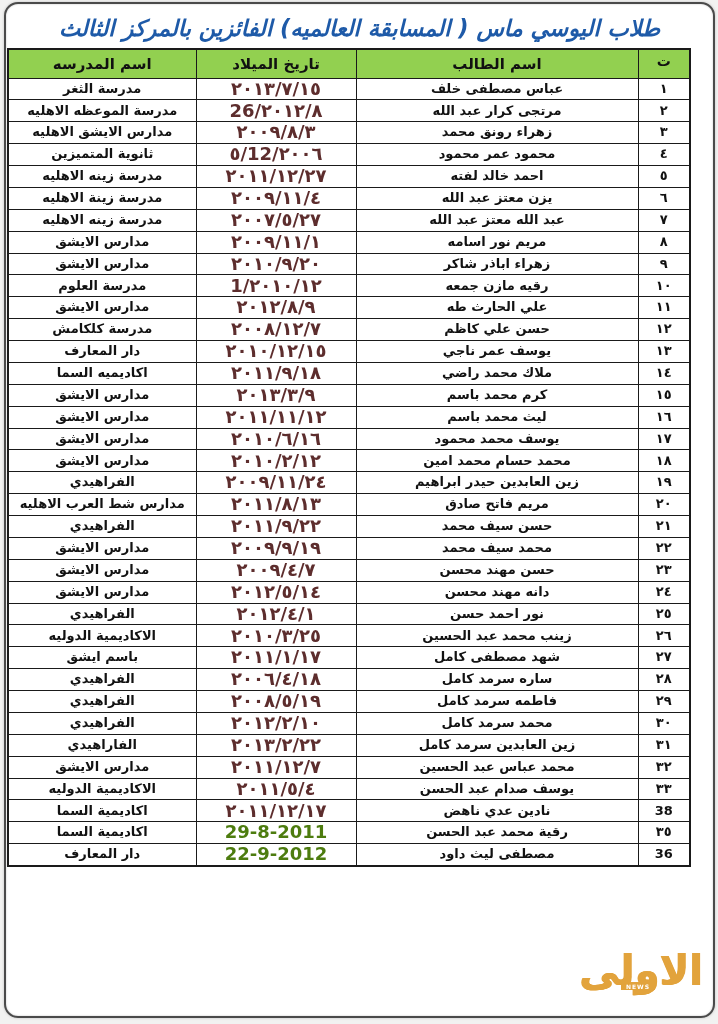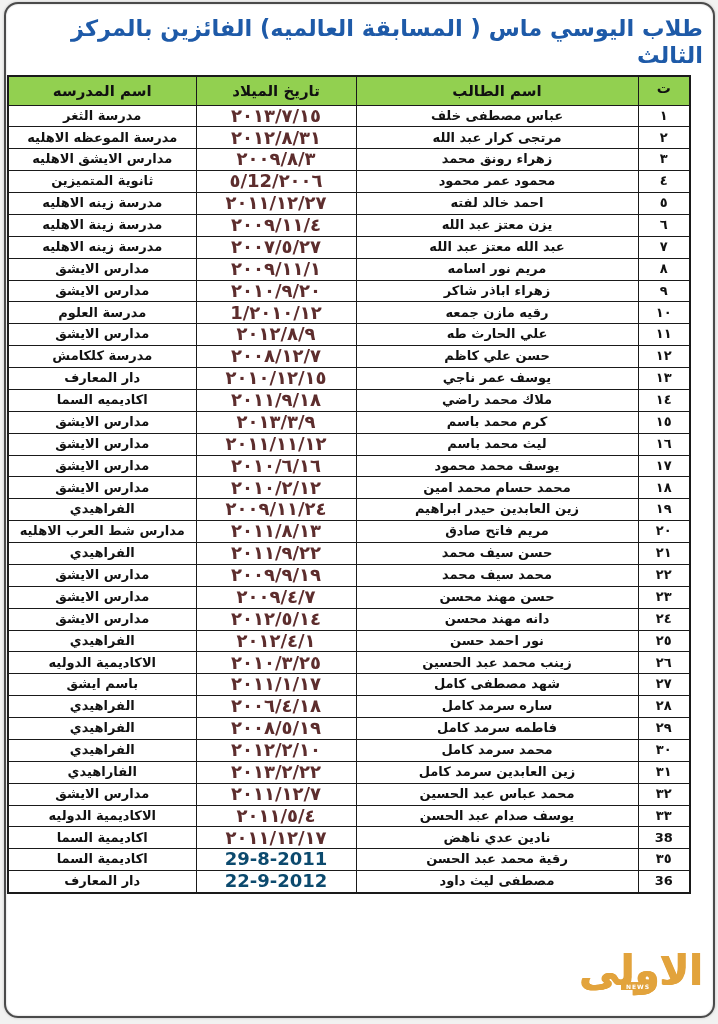--- a/index.html
+++ b/index.html
@@ -23,26 +23,27 @@
     left: 4px; top: 2px; right: 3px; bottom: 6px;
     background: #ffffff;
     border: 2.5px solid var(--frame-gray);
     border-radius: 14px;
     box-shadow: inset 0 0 2px rgba(0,0,0,0.25), 0 0 3px rgba(0,0,0,0.2);
     overflow: hidden;
   }
   .doc-title {
     direction: rtl;
     margin: 11px 10px 6px 10px;
-    text-align: right;
+    text-align: center;
     color: var(--title-blue);
     font-size: 22.5px;
     font-weight: bold;
     letter-spacing: 0;
     line-height: 1.2;
+    font-style: italic;
   }
   table.results {
     direction: rtl;
     border-collapse: collapse;
     table-layout: fixed;
     margin-left: auto;
     margin-right: 22px;
     width: 682px;
     background: #fff;
     border: 2px solid var(--border-dark);
@@ -67,21 +68,21 @@
     font-weight: bold;
     font-size: 13px;
     line-height: 16.5px;
     color: #121212;
     padding: 2.2px 4px;
     text-align: center;
     white-space: nowrap;
     overflow: hidden;
   }
   td.col-dob { color: var(--date-maroon); font-size: 18px; letter-spacing: 0.5px; }
-  td.col-dob.western { color: #0c4a6e; letter-spacing: 0; }
+  td.col-dob.western { color: #4d7c0f; letter-spacing: 0; }
   td.col-idx { font-size: 13px; }
   .logo {
     position: absolute;
     right: 10px; bottom: 13px;
     width: 112px; height: 62px;
     text-align: center;
     pointer-events: none;
   }
   .logo-ar {
     color: var(--logo-orange);
@@ -128,21 +129,21 @@
     <tbody id="rows">
         <tr>
           <td class="col-idx">١</td>
           <td class="col-name">عباس مصطفى خلف</td>
           <td class="col-dob">٢٠١٣/٧/١٥</td>
           <td class="col-school">مدرسة الثغر</td>
         </tr>
         <tr>
           <td class="col-idx">٢</td>
           <td class="col-name">مرتجى كرار عبد الله</td>
-          <td class="col-dob">٢٠١٢/٨/٣١</td>
+          <td class="col-dob">٢٠١٢/٨/26</td>
           <td class="col-school">مدرسة الموعظه الاهليه</td>
         </tr>
         <tr>
           <td class="col-idx">٣</td>
           <td class="col-name">زهراء رونق محمد</td>
           <td class="col-dob">٢٠٠٩/٨/٣</td>
           <td class="col-school">مدارس الايشق الاهليه</td>
         </tr>
         <tr>
           <td class="col-idx">٤</td>

